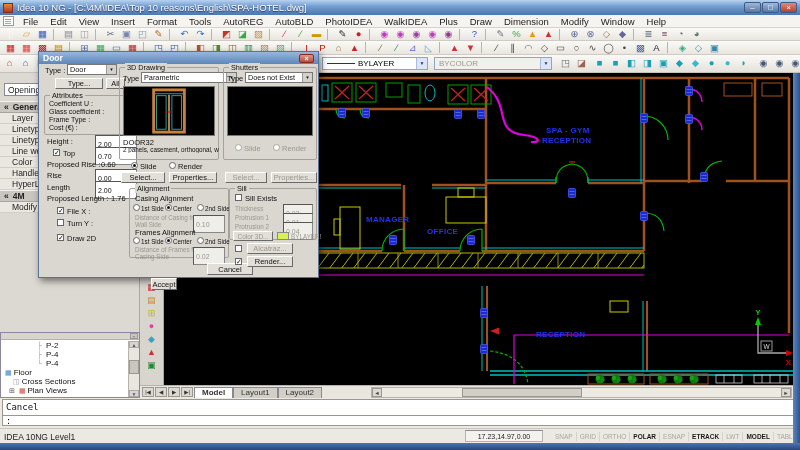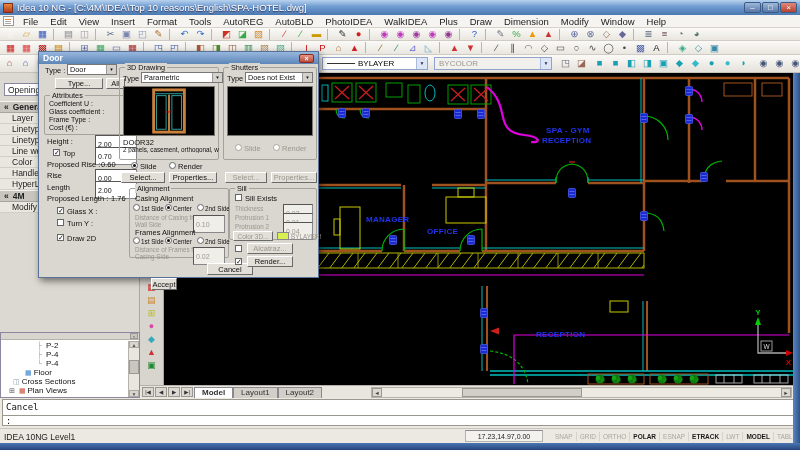--- a/index.html
+++ b/index.html
@@ -315,21 +315,21 @@
             <span class="tpre">├</span>
             <span class="tico"></span>
             <span>P-4</span>
         </div>
           <div class="trow" style="padding-left: 34px;">
           <span class="texp"></span>
             <span class="tpre">└</span>
             <span class="tico"></span>
             <span>P-4</span>
         </div>
-          <div class="trow" style="padding-left: 20px;">
+          <div class="trow" style="">
           <span class="texp"></span>
             <span class="tpre"></span>
             <span class="tico" style="color: rgb(68, 136, 204);">▦</span>
             <span>Floor</span>
         </div>
           <div class="trow" style="padding-left: 8px;">
           <span class="texp"></span>
             <span class="tpre"></span>
             <span class="tico" style="color: rgb(136, 153, 170);">◫</span>
             <span>Cross Sections</span>
@@ -601,31 +601,31 @@
       <span class="lbl" style="left:8px;top:96px">Proposed Rise :</span>
       <span class="lbl" style="left:62px;top:96px">0.60</span>
       <span class="lbl" style="left:8px;top:107px">Rise</span>
       <input class="fld" style="left: 56px; top: 105px; width: 42px;" readonly="" value="0.00">
       <span class="lbl" style="left:8px;top:119px">Length</span>
       <input class="fld" style="left: 56px; top: 117px; width: 42px;" readonly="" value="2.00">
       <span class="lbl" style="left:8px;top:130px">Proposed Length :</span>
       <span class="lbl" style="left:72px;top:130px">1.76</span>
 
       <span class="cb on" style="left:18px;top:143px"></span>
-      <span class="lbl" style="left:28px;top:143px">Glass X :</span>
+      <span class="lbl" style="left:28px;top:143px">File X :</span>
       <span class="cb" style="left:18px;top:155px"></span>
       <span class="lbl" style="left:28px;top:155px">Turn Y :</span>
       <span class="cb on" style="left:18px;top:170px"></span>
       <span class="lbl" style="left:28px;top:170px">Draw 2D</span>
 
       <div class="grpbox" style="left:80px;top:3px;width:100px;height:93px">
         <span class="gtitle">3D Drawing</span>
       </div>
       <span class="lbl" style="left:84px;top:10px">Type :</span>
-      <span class="dcombo" style="left:102px;top:8px;width:82px">
+      <span class="dcombo" style="left:102px;top:8px;width:96px">
         <span>Parametric</span>
         <span class="dd">▼</span>
       </span>
       <div class="preview" style="left:84px;top:22px;width:92px;height:50px">
         <svg viewBox="0 0 92 50" width="90" height="48">
           <rect x="30" y="3" width="32" height="44" fill="none" stroke="#C8813C" stroke-width="3"></rect>
           <line x1="46" y1="8" x2="46" y2="47" stroke="#C8813C" stroke-width="2"></line>
           <rect x="33" y="9" width="10" height="35" fill="none" stroke="#2FA0A0" stroke-width="1"></rect>
           <rect x="49" y="9" width="10" height="35" fill="none" stroke="#2FA0A0" stroke-width="1"></rect>
           <line x1="31" y1="7" x2="61" y2="7" stroke="#2FA0A0" stroke-width="1"></line>

